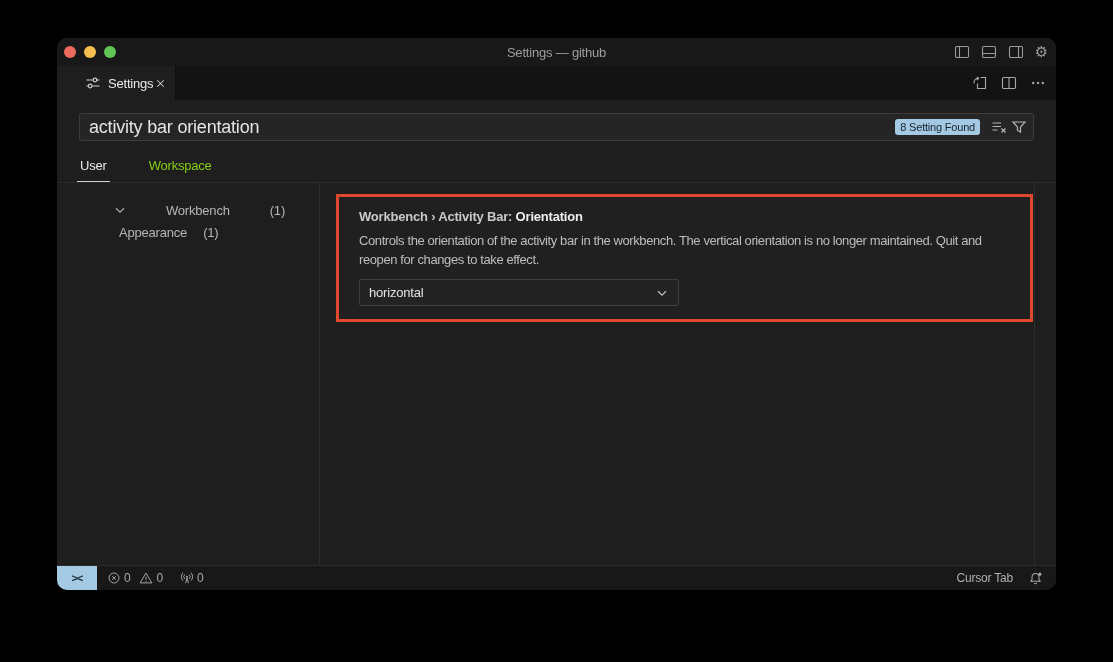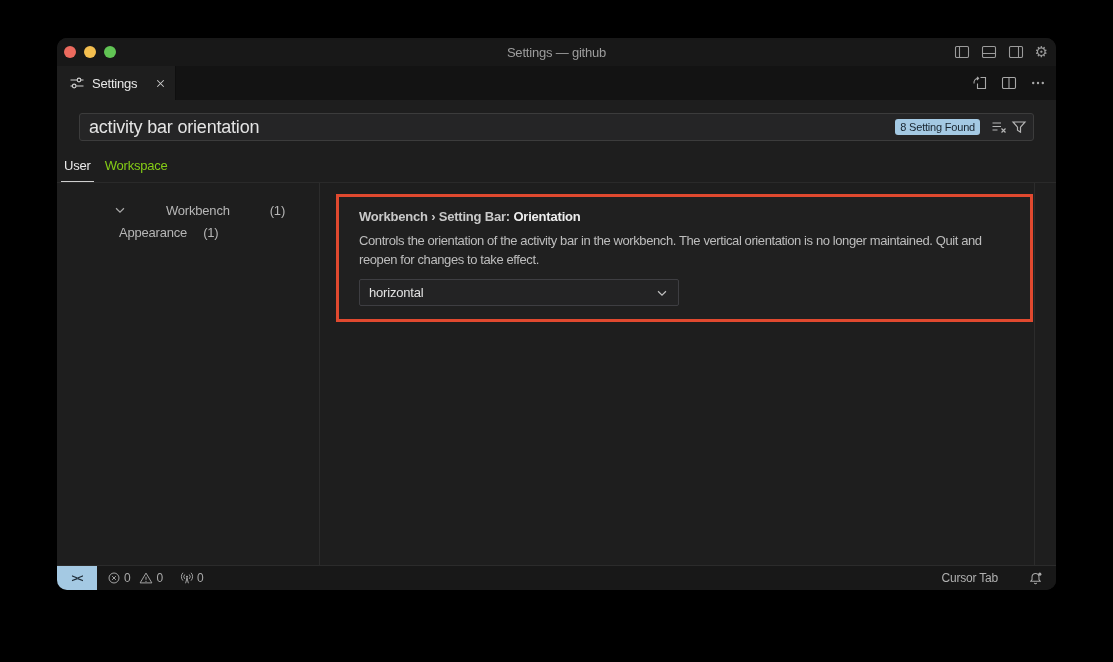--- a/index.html
+++ b/index.html
@@ -19,39 +19,39 @@
   .t-close { background:var(--traffic-close); }
   .t-min   { background:var(--traffic-minimize); }
   .t-zoom  { background:var(--traffic-zoom); }
   .win-title { font-size:13px; color:#9d9d9d; }
   .titlebar-actions { position:absolute; right:8px; top:0; height:28px;
                       display:flex; align-items:center; gap:11px; color:#9b9b9b; }
   .gear-glyph { font-family:"DejaVu Sans",sans-serif; font-size:15px; line-height:16px; color:#9b9b9b; }
 
   
   .tabbar { height:34px; flex:0 0 34px; background:#131313; display:flex; align-items:stretch; position:relative; }
-  .tab { width:119px; background:#1e1e1e; display:flex; align-items:center; padding:0 8px 0 12px; border-right:1px solid #0f0f0f; }
+  .tab { width:119px; background:#1e1e1e; display:flex; align-items:center; padding:0 8px 0 28px; border-right:1px solid #0f0f0f; }
   .tab-icon { color:#cfcfcf; }
   .tab-label { font-size:13px; color:#e8e8e8; margin-left:7px; flex:1; }
   .tab-close { color:#cccccc; display:flex; align-items:center; }
   .tabbar-actions { position:absolute; right:10px; top:0; height:34px;
                     display:flex; align-items:center; gap:13px; color:#a8a8a8; }
 
   
   .search-section { flex:0 0 48px; background:#1e1e1e; padding:13px 22px 7px; }
   .search-input { height:28px; background:#252526; border:1px solid #3c3c3c; border-radius:3px;
                   display:flex; align-items:center; padding:0 6px 0 9px; }
   .search-value { flex:1; font-size:18px; color:#e4e4e4; }
   .results-badge { background:var(--badge-background); color:var(--badge-foreground);
                    font-size:11px; padding:2px 5px; border-radius:3px; margin-right:7px; white-space:nowrap; }
   .search-icon-btn { color:#b5b5b5; display:flex; align-items:center; margin-left:4px; }
 
   
-  .scope-row { flex:0 0 35px; display:flex; align-items:stretch; gap:8px;
-               padding:0 4px; border-bottom:1px solid #2a2a2a; }
+  .scope-row { flex:0 0 35px; display:flex; align-items:stretch; gap:36px;
+               padding:0 20px; border-bottom:1px solid #2a2a2a; }
   .scope-tab { display:flex; align-items:center; padding:0 3px; font-size:13px; color:#84cc16; }
   .scope-tab.active { color:#e9e9e9; box-shadow:inset 0 -1px 0 #cfcfcf; }
 
   
   .body { flex:1; display:flex; min-height:0; background:#1e1e1e; }
   .toc { flex:0 0 263px; border-right:1px solid #2c2c2c; padding-top:16px; }
   .toc-row { height:22px; display:flex; align-items:center; font-size:13px; color:#b6b6b6; }
   .toc-row.lvl0 { padding-left:56px;gap:36px; }
   .toc-row.lvl1 { padding-left:62px;gap:12px; }
   .toc-chevron { color:#a8a8a8; display:flex; align-items:center; margin-right:3px; }
@@ -76,21 +76,21 @@
   
   .statusbar { flex:0 0 25px; background:#181818; border-top:1px solid #2b2b2b;
                display:flex; align-items:center; font-size:12px; color:#a9a9a9; }
   .remote { width:40px; height:100%; background:var(--remote-background);
             color:#1d2a35; display:flex; align-items:center; justify-content:center;
             font-weight:700; font-size:11px; letter-spacing:-1px; }
   .sb-group { display:flex; align-items:center; margin-left:10px; gap:3px; }
   .sb-group.warn { margin-left:9px; }
   .sb-group.ports { margin-left:17px; }
   .sb-icon { display:flex; align-items:center; color:#a9a9a9; }
-  .sb-right { margin-left:auto; display:flex; align-items:center; gap:30px; padding-right:13px; }
+  .sb-right { margin-left:auto; display:flex; align-items:center; gap:15px; padding-right:13px; }
   .sb-right-label { color:#b0b0b0; }
 
   svg { display:block; }
 </style>
 </head>
 <body>
 
 <div class="stage">
   <div class="window">
 
@@ -209,21 +209,21 @@
         </div>
         <div class="toc-row lvl1">
           <span>Appearance</span>
           <span class="toc-count">(1)</span>
         </div>
       </div>
 
       <div class="panel">
         <div class="setting-box">
           <div class="setting-title">
-            <span class="setting-cat">Workbench › Setting Bar: </span><span class="setting-name">Orientation</span>
+            <span class="setting-cat">Workbench › Activity Bar: </span><span class="setting-name">Orientation</span>
           </div>
           <div class="setting-desc">Controls the orientation of the activity bar in the workbench. The vertical orientation is no longer maintained. Quit and reopen for changes to take effect.</div>
           <div class="setting-select">
             <span class="select-value">horizontal</span>
             <span class="select-chevron">
               <svg width="14" height="14" viewBox="0 0 16 16" fill="none" stroke="currentColor" stroke-width="1.4">
                 <path d="M3.5 6l4.5 4.5L12.5 6"></path>
               </svg>
             </span>
           </div>

